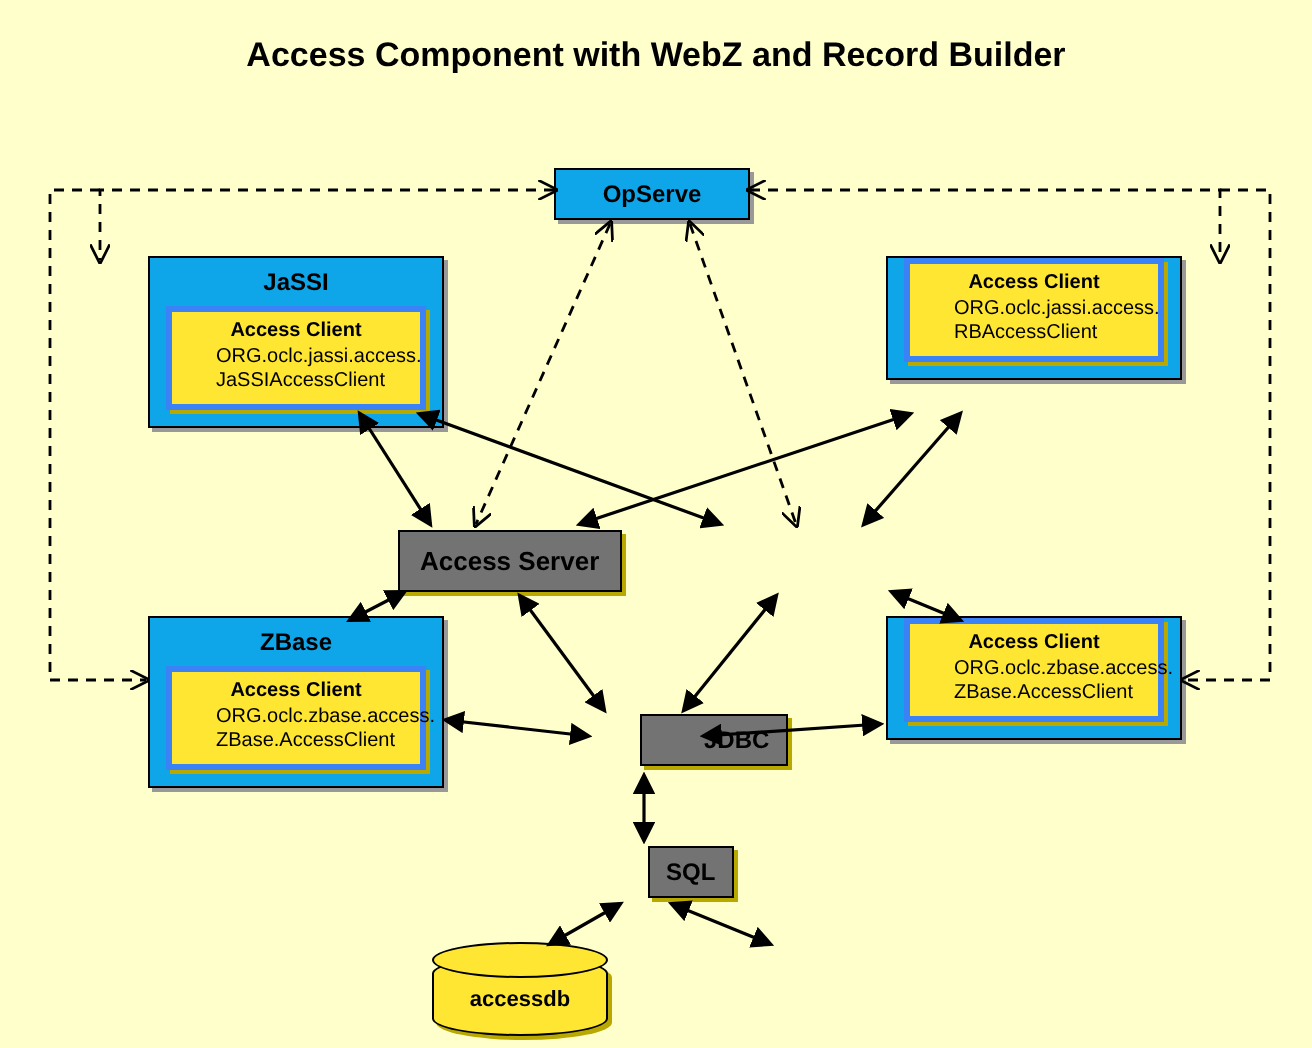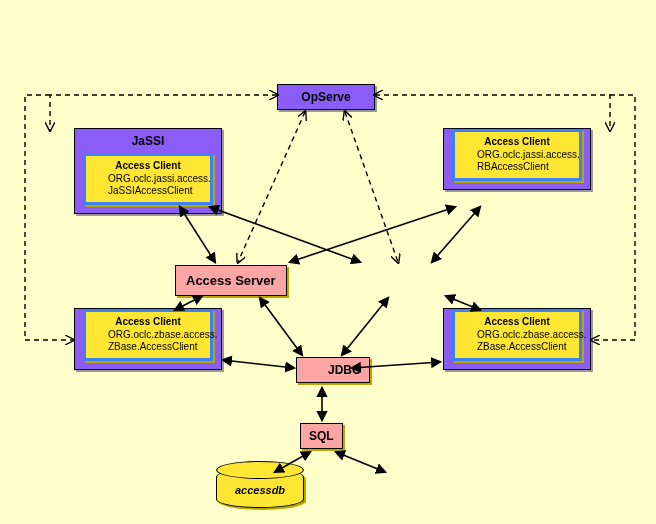--- a/index.html
+++ b/index.html
@@ -21,36 +21,37 @@
     position: absolute;
     top: 18px;
     left: 0;
     width: 100%;
     text-align: center;
     font-weight: bold;
     font-size: 17px;
   }
   .box-gray {
     position: absolute;
-    background: #8b5cf6;
+    background: #0ea5e9;
     border: 1px solid #000;
     box-shadow: 2px 2px 0 #999;
     font-size: 12px;
   }
   .box-gray .hdr {
     font-weight: bold;
     text-align: center;
     padding: 5px 0 5px;
   }
   .box-yellow {
     position: absolute;
-    background: #fca5a5;
+    background: #737373;
     border: 1px solid #000;
     box-shadow: 2px 2px 0 #b8a800;
     text-align: center;
+    margin-left: 24px;
   }
   .inner-yellow {
     background: #ffe633;
     border: 3px solid #3b82f6;
     box-shadow: 2px 2px 0 #b8a800;
     margin: 0 8px 8px 8px;
     padding: 4px 22px;
     font-size: 10px;
     text-align: left;
     line-height: 1.25;
@@ -105,20 +106,21 @@
     width: 656px;
     height: 524px;
     pointer-events: none;
   }
 </style>
 </head>
 <body>
 
 <div class="canvas">
 
+  <div class="title">Access Component with WebZ and Record Builder</div>
 
   <div class="box-gray" style="left:277px; top:84px; width:96px;">
     <div class="hdr">OpServe</div>
   </div>
 
   <div class="box-gray" style="left:74px; top:128px; width:146px;">
     <div class="hdr">JaSSI</div>
     <div class="inner-yellow">
       <span class="ac">Access Client</span>
       <span>ORG.oclc.jassi.access.</span><br>
@@ -133,20 +135,21 @@
       <span>RBAccessClient</span>
     </div>
   </div>
 
   <div class="box-yellow" style="left:175px; top:265px;">
     <div class="bold13">Access Server</div>
   </div>
 
 
   <div class="box-gray" style="left:74px; top:308px; width:146px;">
+    <div class="hdr">ZBase</div>
     <div class="inner-yellow">
       <span class="ac">Access Client</span>
       <span>ORG.oclc.zbase.access.</span><br>
       <span>ZBase.AccessClient</span>
     </div>
   </div>
 
   <div class="box-gray" style="left:443px; top:308px; width:146px;">
     <div class="inner-yellow">
       <span class="ac">Access Client</span>
@@ -156,21 +159,21 @@
   </div>
 
   <div class="box-yellow" style="left:296px; top:357px;padding-left:23px;">
     <div class="bold12">JDBC</div>
   </div>
 
   <div class="box-yellow" style="left:300px; top:423px;">
     <div class="bold12">SQL</div>
   </div>
 
-  <div class="cyl-wrap" style="left:216px; top:468px;font-style:italic;">
+  <div class="cyl-wrap" style="left:216px; top:478px;">
     <div class="cyl">
       <div class="cyl-top"></div>
       <span>accessdb</span>
     </div>
   </div>
 
 
   <svg class="arrows">
     <defs>
       <marker id="arr" viewBox="0 0 10 10" refX="8" refY="5" markerWidth="7" markerHeight="7" orient="auto-start-reverse">

